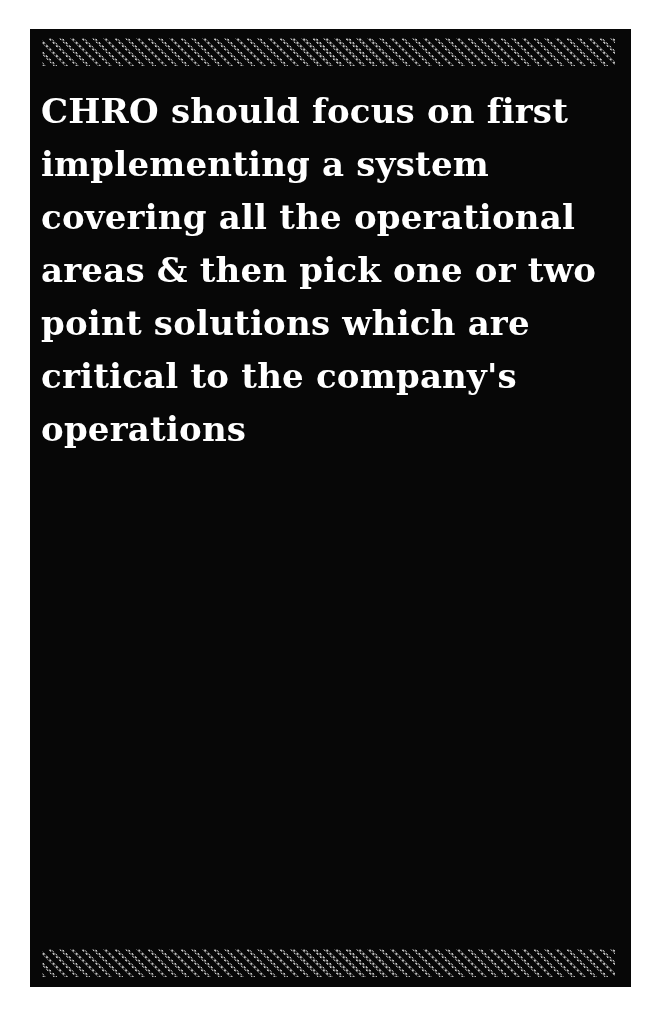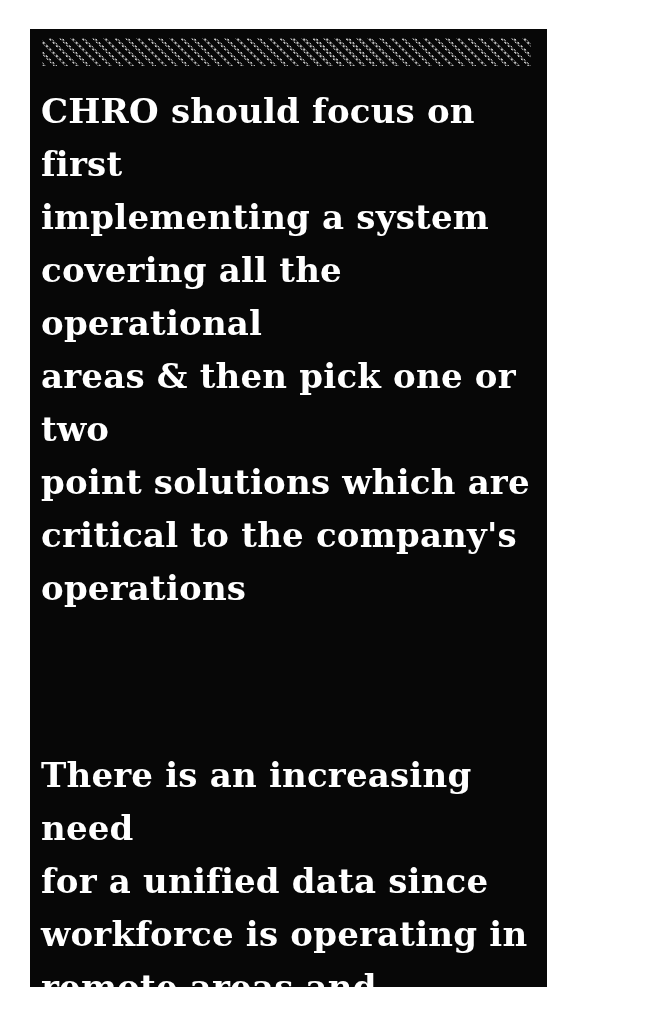--- a/index.html
+++ b/index.html
@@ -11,21 +11,21 @@
     height: 1024px;
     background: var(--page_bg, #ffffff);
     font-family: "DejaVu Serif", "Liberation Serif", serif;
     overflow: hidden;
     position: relative;
   }
   .quote-card {
     position: absolute;
     left: 30px;
     top: 29px;
-    width: 517px;
+    width: 601px;
     height: 958px;
     box-sizing: border-box;
     background: var(--card_bg, #070707);
     padding: 9px 15px 10px 11px;
     display: flex;
     flex-direction: column;
   }
   .hatch {
     height: 28px;
     flex: 0 0 28px;
@@ -66,20 +66,14 @@
 
 <div class="quote-card">
   <div class="hatch hatch-top"></div>
   <p class="quote-text quote-first">CHRO should focus on first
 implementing a system
 covering all the operational
 areas &amp; then pick one or two
 point solutions which are
 critical to the company's
 operations</p>
-  <p class="quote-text quote-second">There is an increasing need
-for a unified data since
-workforce is operating in
-remote areas and dispersed
-across different geographies
-and time zones</p>
   <div class="hatch hatch-bottom"></div>
 </div>
 
 </body></html>

